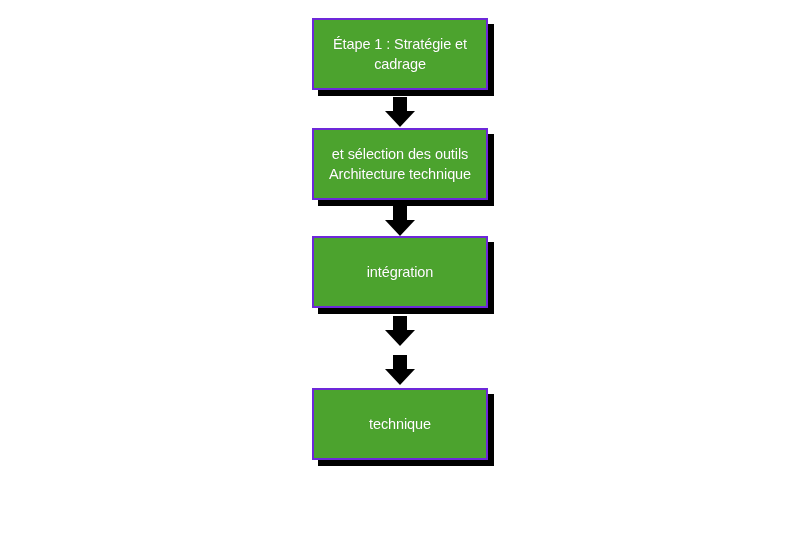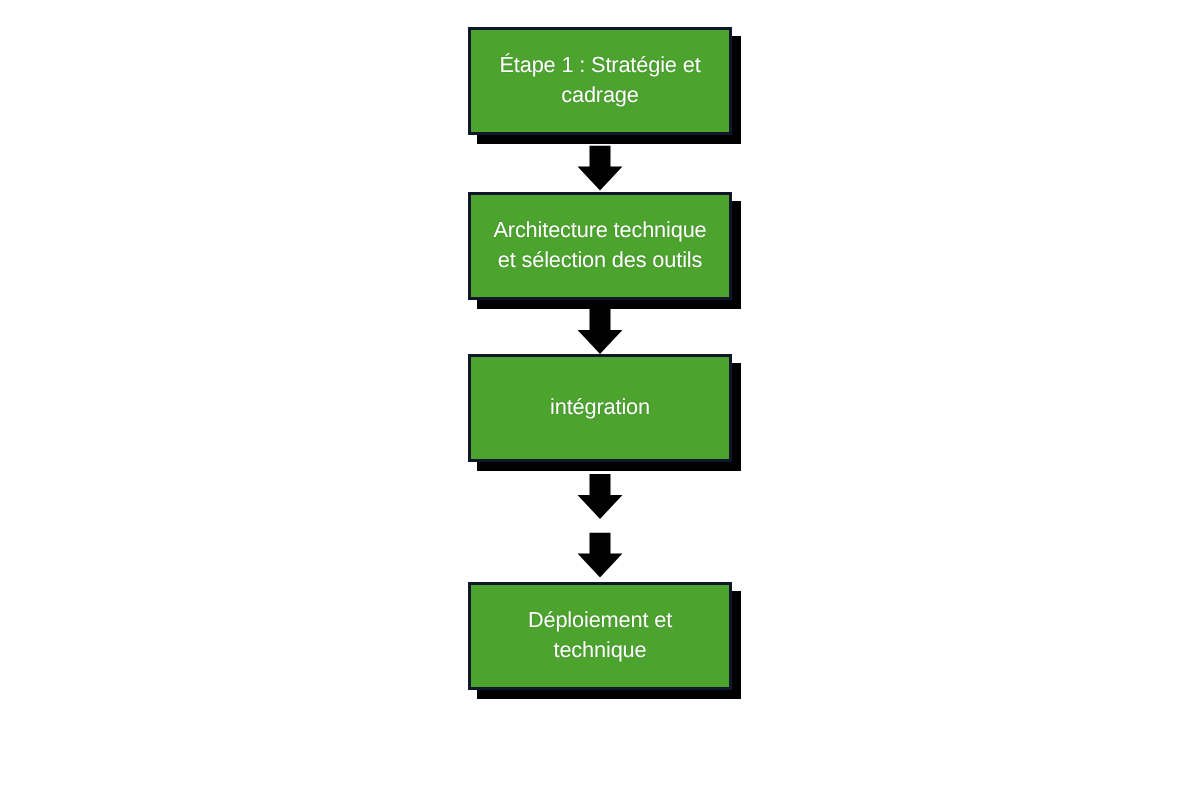--- a/index.html
+++ b/index.html
@@ -33,21 +33,21 @@
     align-items: center;
   }
 
   
   .step-box {
     position: relative;
     box-sizing: border-box;
     width: 176px;
     height: 72px;
     background: #4ca32e;
-    border: 2px solid #0f172a;
+    border: 2px solid #6d28d9;
     box-shadow: 6px 6px 0 0 #000000;
     display: flex;
     flex-direction: column;
     align-items: center;
     justify-content: center;
     text-align: center;
     padding: 0 5px;
   }
 
   .step-line {
@@ -92,22 +92,22 @@
       <div class="step-line">cadrage</div>
     </div>
 
     <div class="connector gap-1">
       <svg width="30" height="30" viewBox="0 0 30 30">
         <polygon points="8,0 22,0 22,14 30,14 15,30 0,14 8,14" fill="#000000"></polygon>
       </svg>
     </div>
 
     <div class="step-box">
+      <div class="step-line">et sélection des outils</div>
       <div class="step-line">Architecture technique</div>
-      <div class="step-line">et sélection des outils</div>
     </div>
 
     <div class="connector gap-2">
       <svg width="30" height="30" viewBox="0 0 30 30">
         <polygon points="8,0 22,0 22,14 30,14 15,30 0,14 8,14" fill="#000000"></polygon>
       </svg>
     </div>
 
     <div class="step-box">
       <div class="step-line">intégration</div>
@@ -120,18 +120,17 @@
     </div>
 
 
     <div class="connector gap-4">
       <svg width="30" height="30" viewBox="0 0 30 30">
         <polygon points="8,0 22,0 22,14 30,14 15,30 0,14 8,14" fill="#000000"></polygon>
       </svg>
     </div>
 
     <div class="step-box">
-      <div class="step-line">Déploiement et</div>
       <div class="step-line">technique</div>
     </div>
 
   </div>
 </div>
 
 </body></html>

